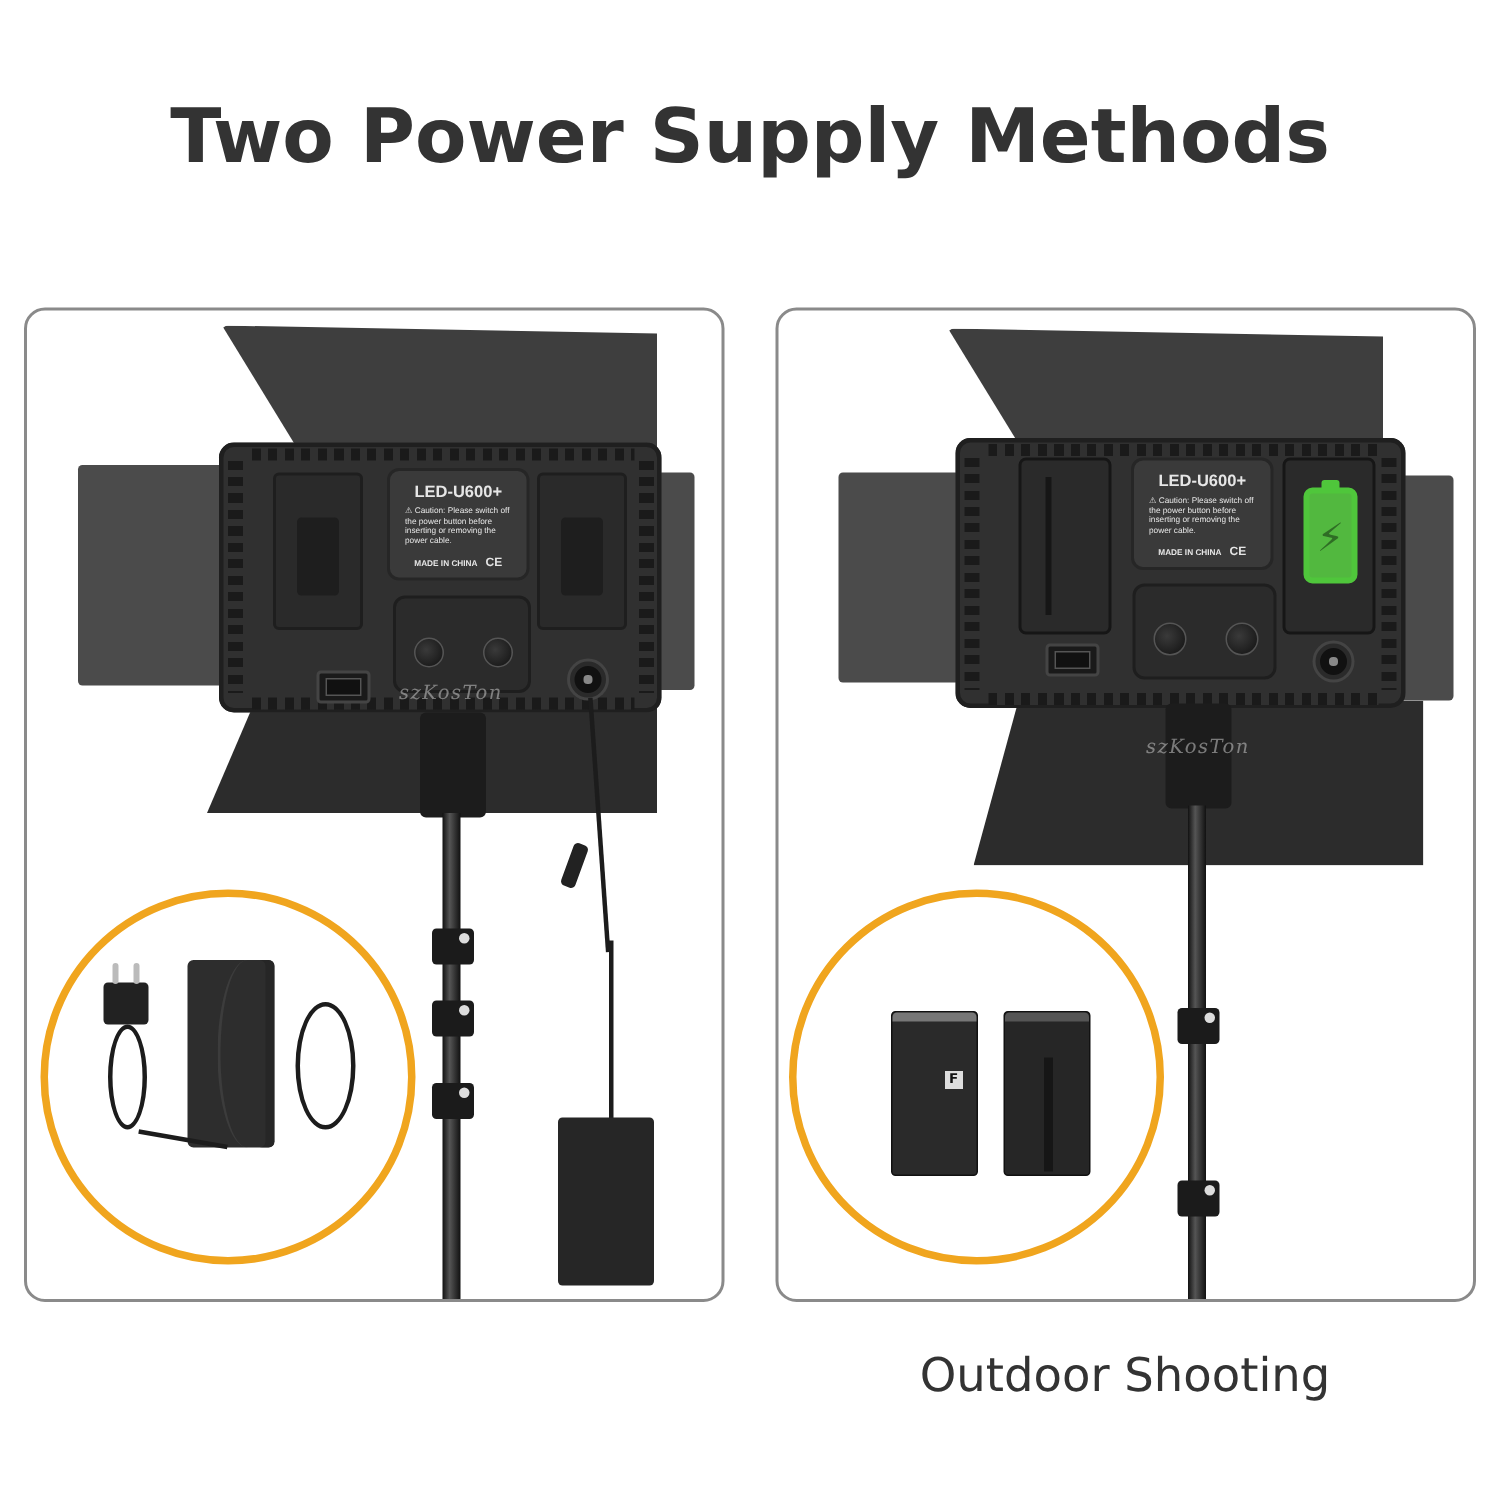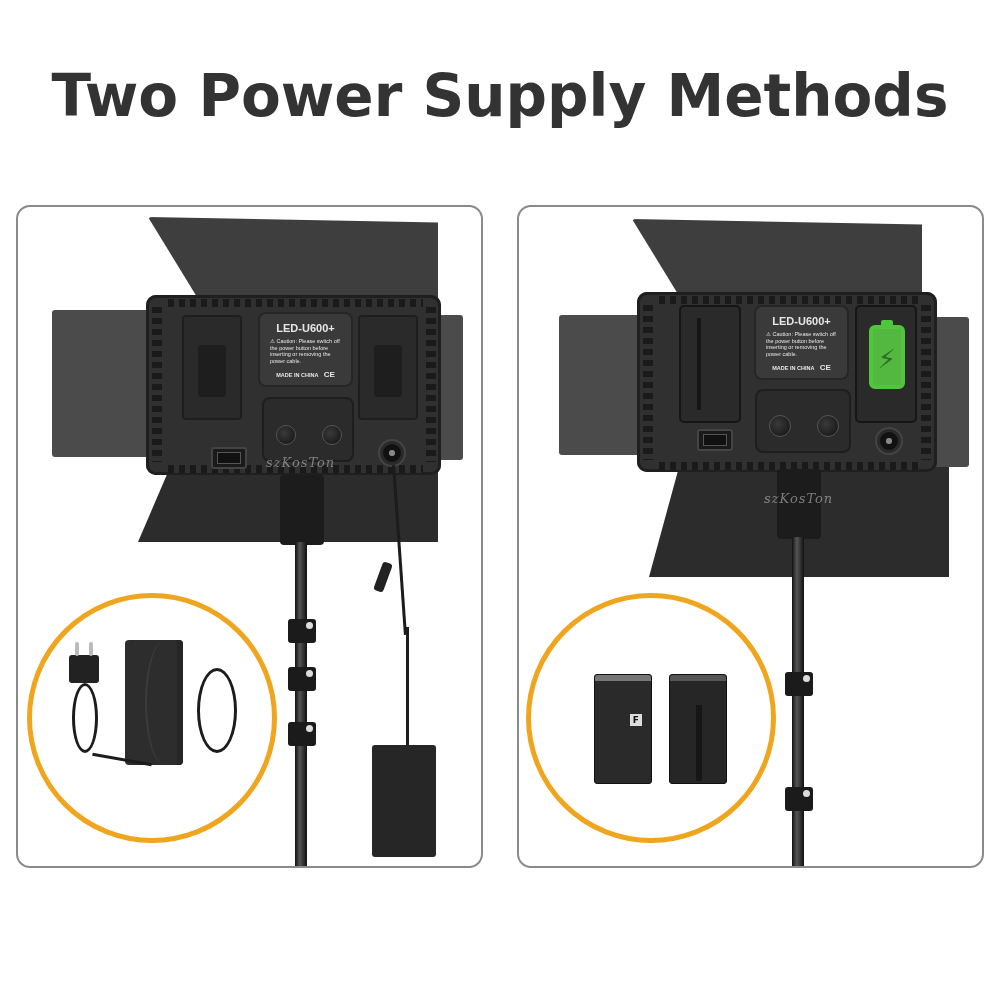--- a/index.html
+++ b/index.html
@@ -1,21 +1,21 @@
 <!DOCTYPE html>
 <html><head>
 <meta charset="utf-8">
 <style>
   * { box-sizing: border-box; margin: 0; padding: 0; }
   html, body { width: 1000px; height: 1000px; background: #ffffff; overflow: hidden; }
   body { position: relative; font-family: "DejaVu Sans", "Liberation Sans", sans-serif; color: #333333; }
 
   .title {
     position: absolute; left: 0; top: 62px; width: 1000px; text-align: center;
-    font-size: 58px; font-weight: bold; letter-spacing: 0px; color: #333333;
+    font-size: 50px; font-weight: bold; letter-spacing: 0px; color: #333333;
   }
 
   .panel {
     position: absolute; top: 205px; width: 467px; height: 663px;
     border: 2px solid #8a8a8a; border-radius: 14px; background: #ffffff; overflow: hidden;
   }
   .panel.left { left: 16px; }
   .panel.right { left: 517px; }
 
   .caption {
@@ -218,13 +218,14 @@
     <div class="loose-batt back" style="left:138px; top:76px; width:58px; height:110px;">
       <div class="cap" style="background:#555;"></div>
       <div class="cord-line" style="left:26px; top:30px; width:6px; height:76px; background:#161616;"></div>
     </div>
   </div>
 </div>
 
 <div class="caption left">
 </div>
 <div class="caption right">
+  <div>Outdoor Shooting</div>
 </div>
 
 </body></html>

